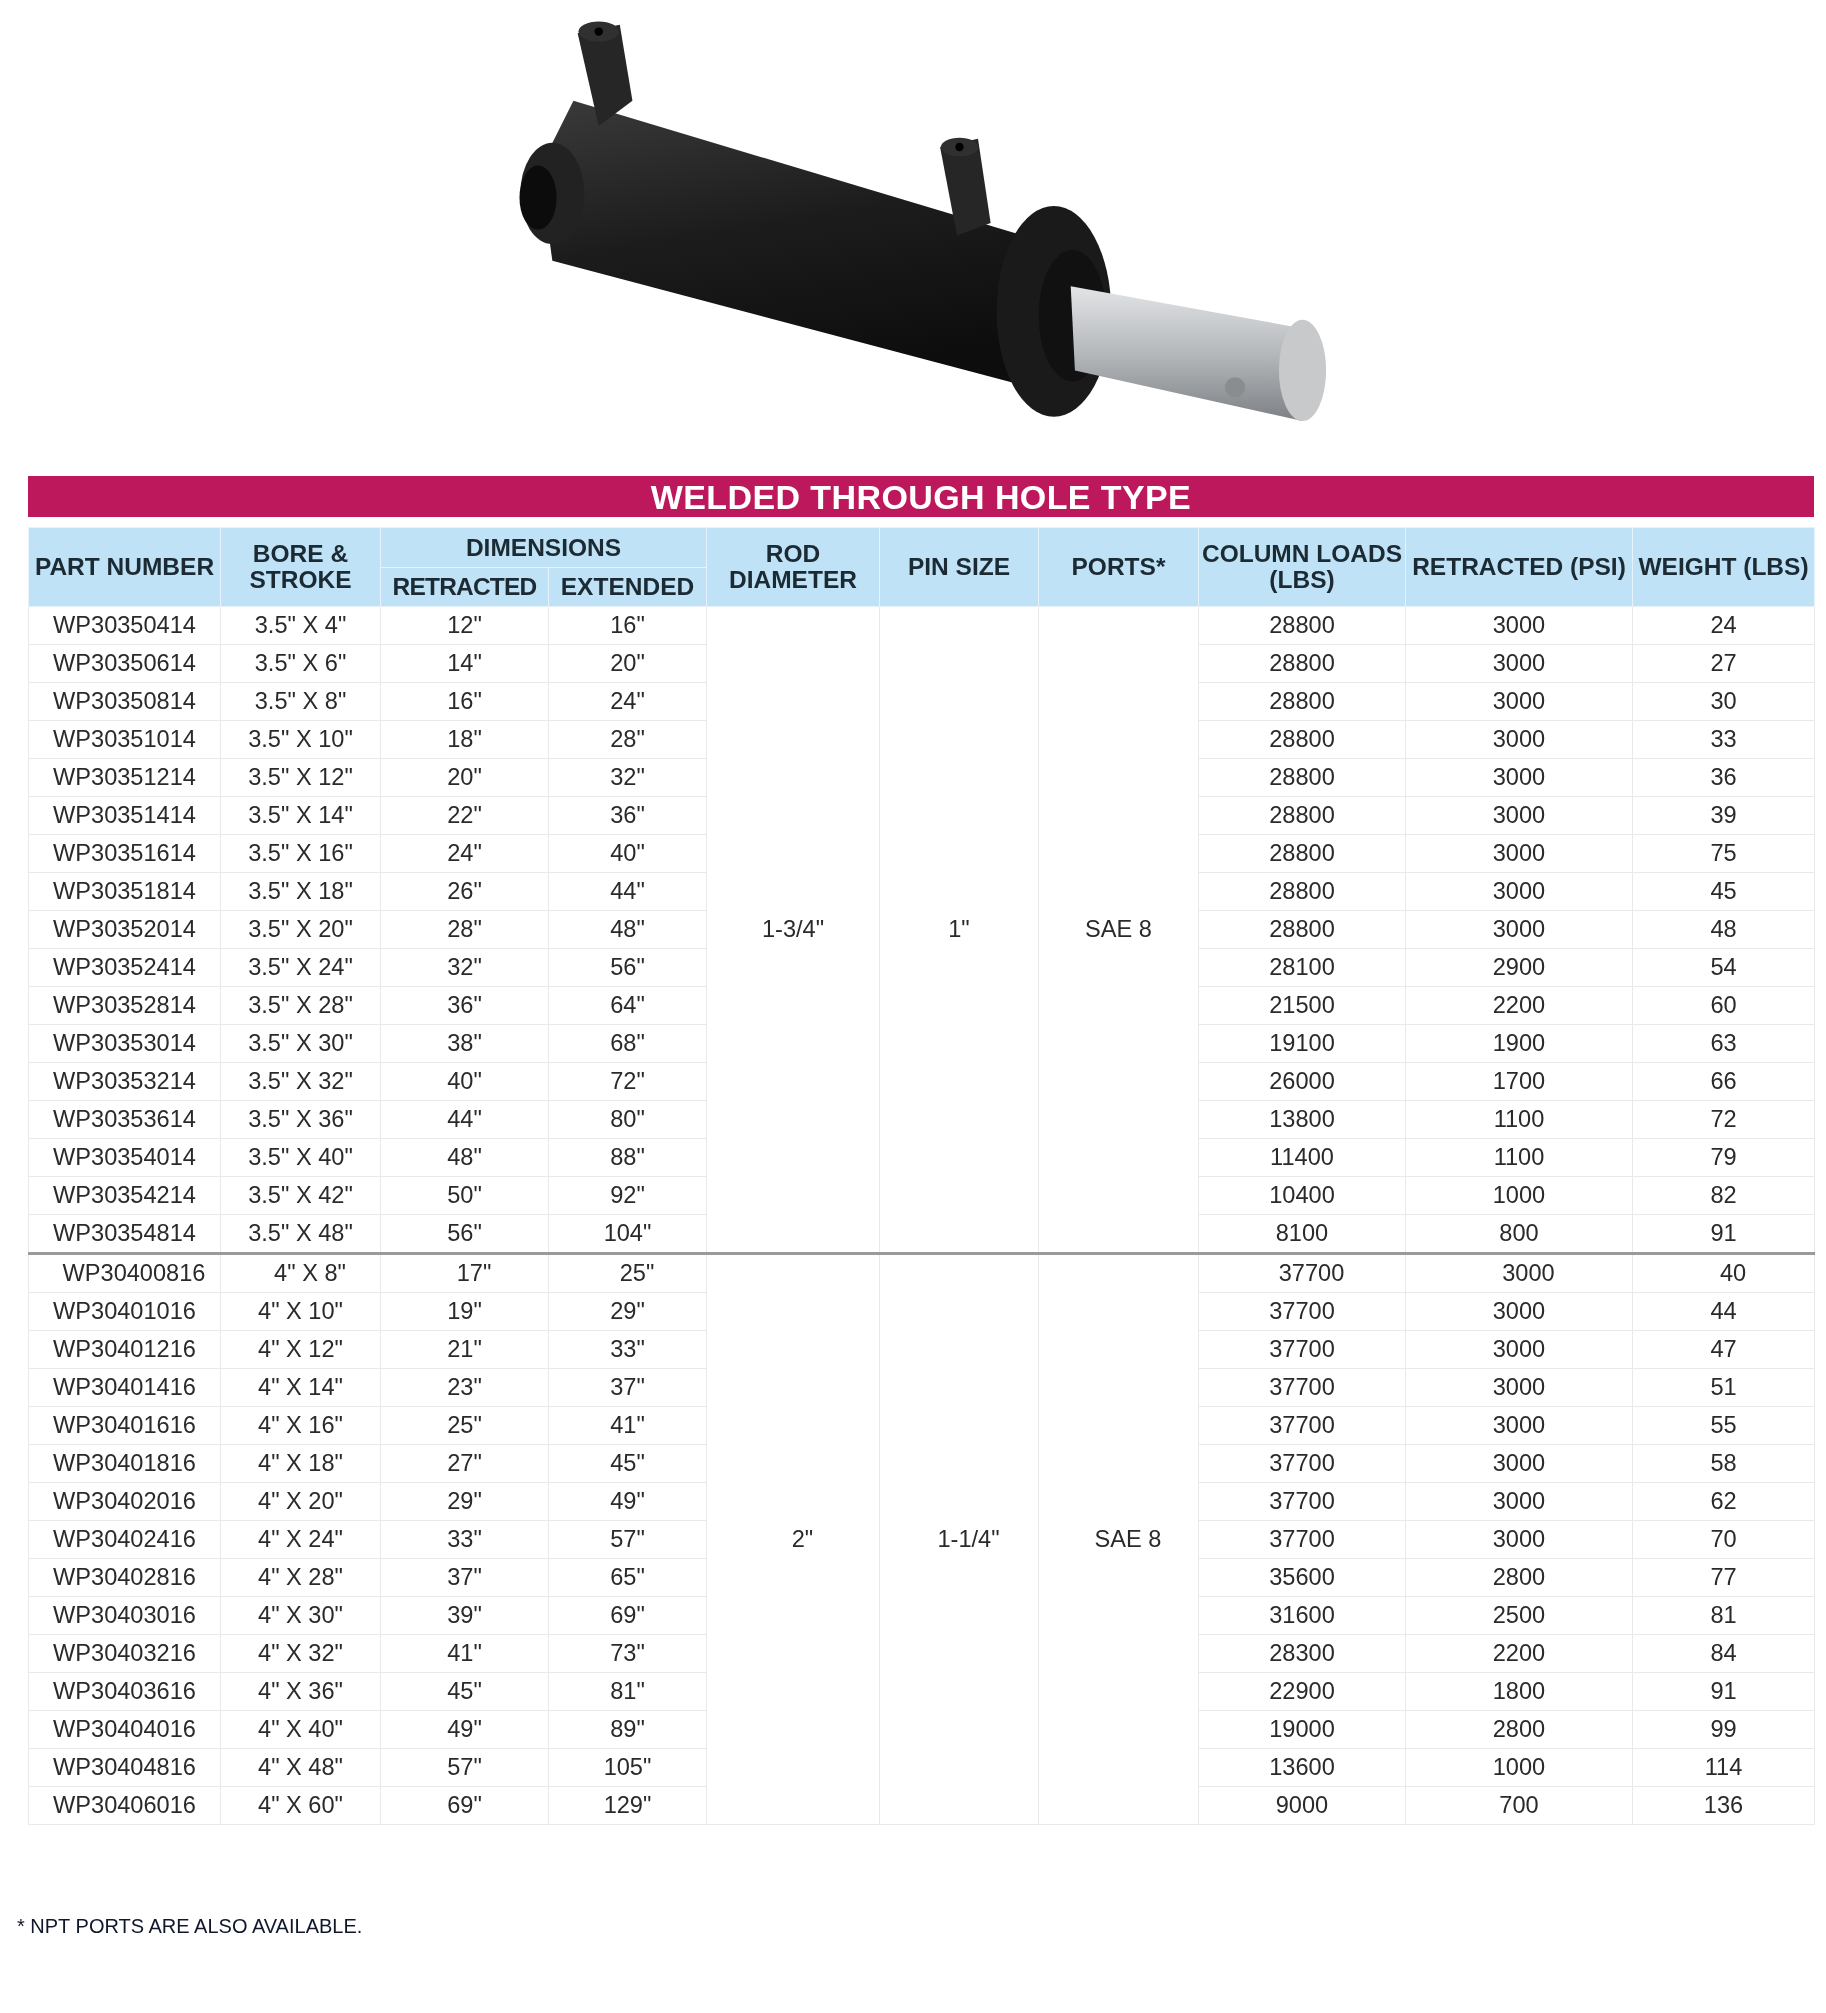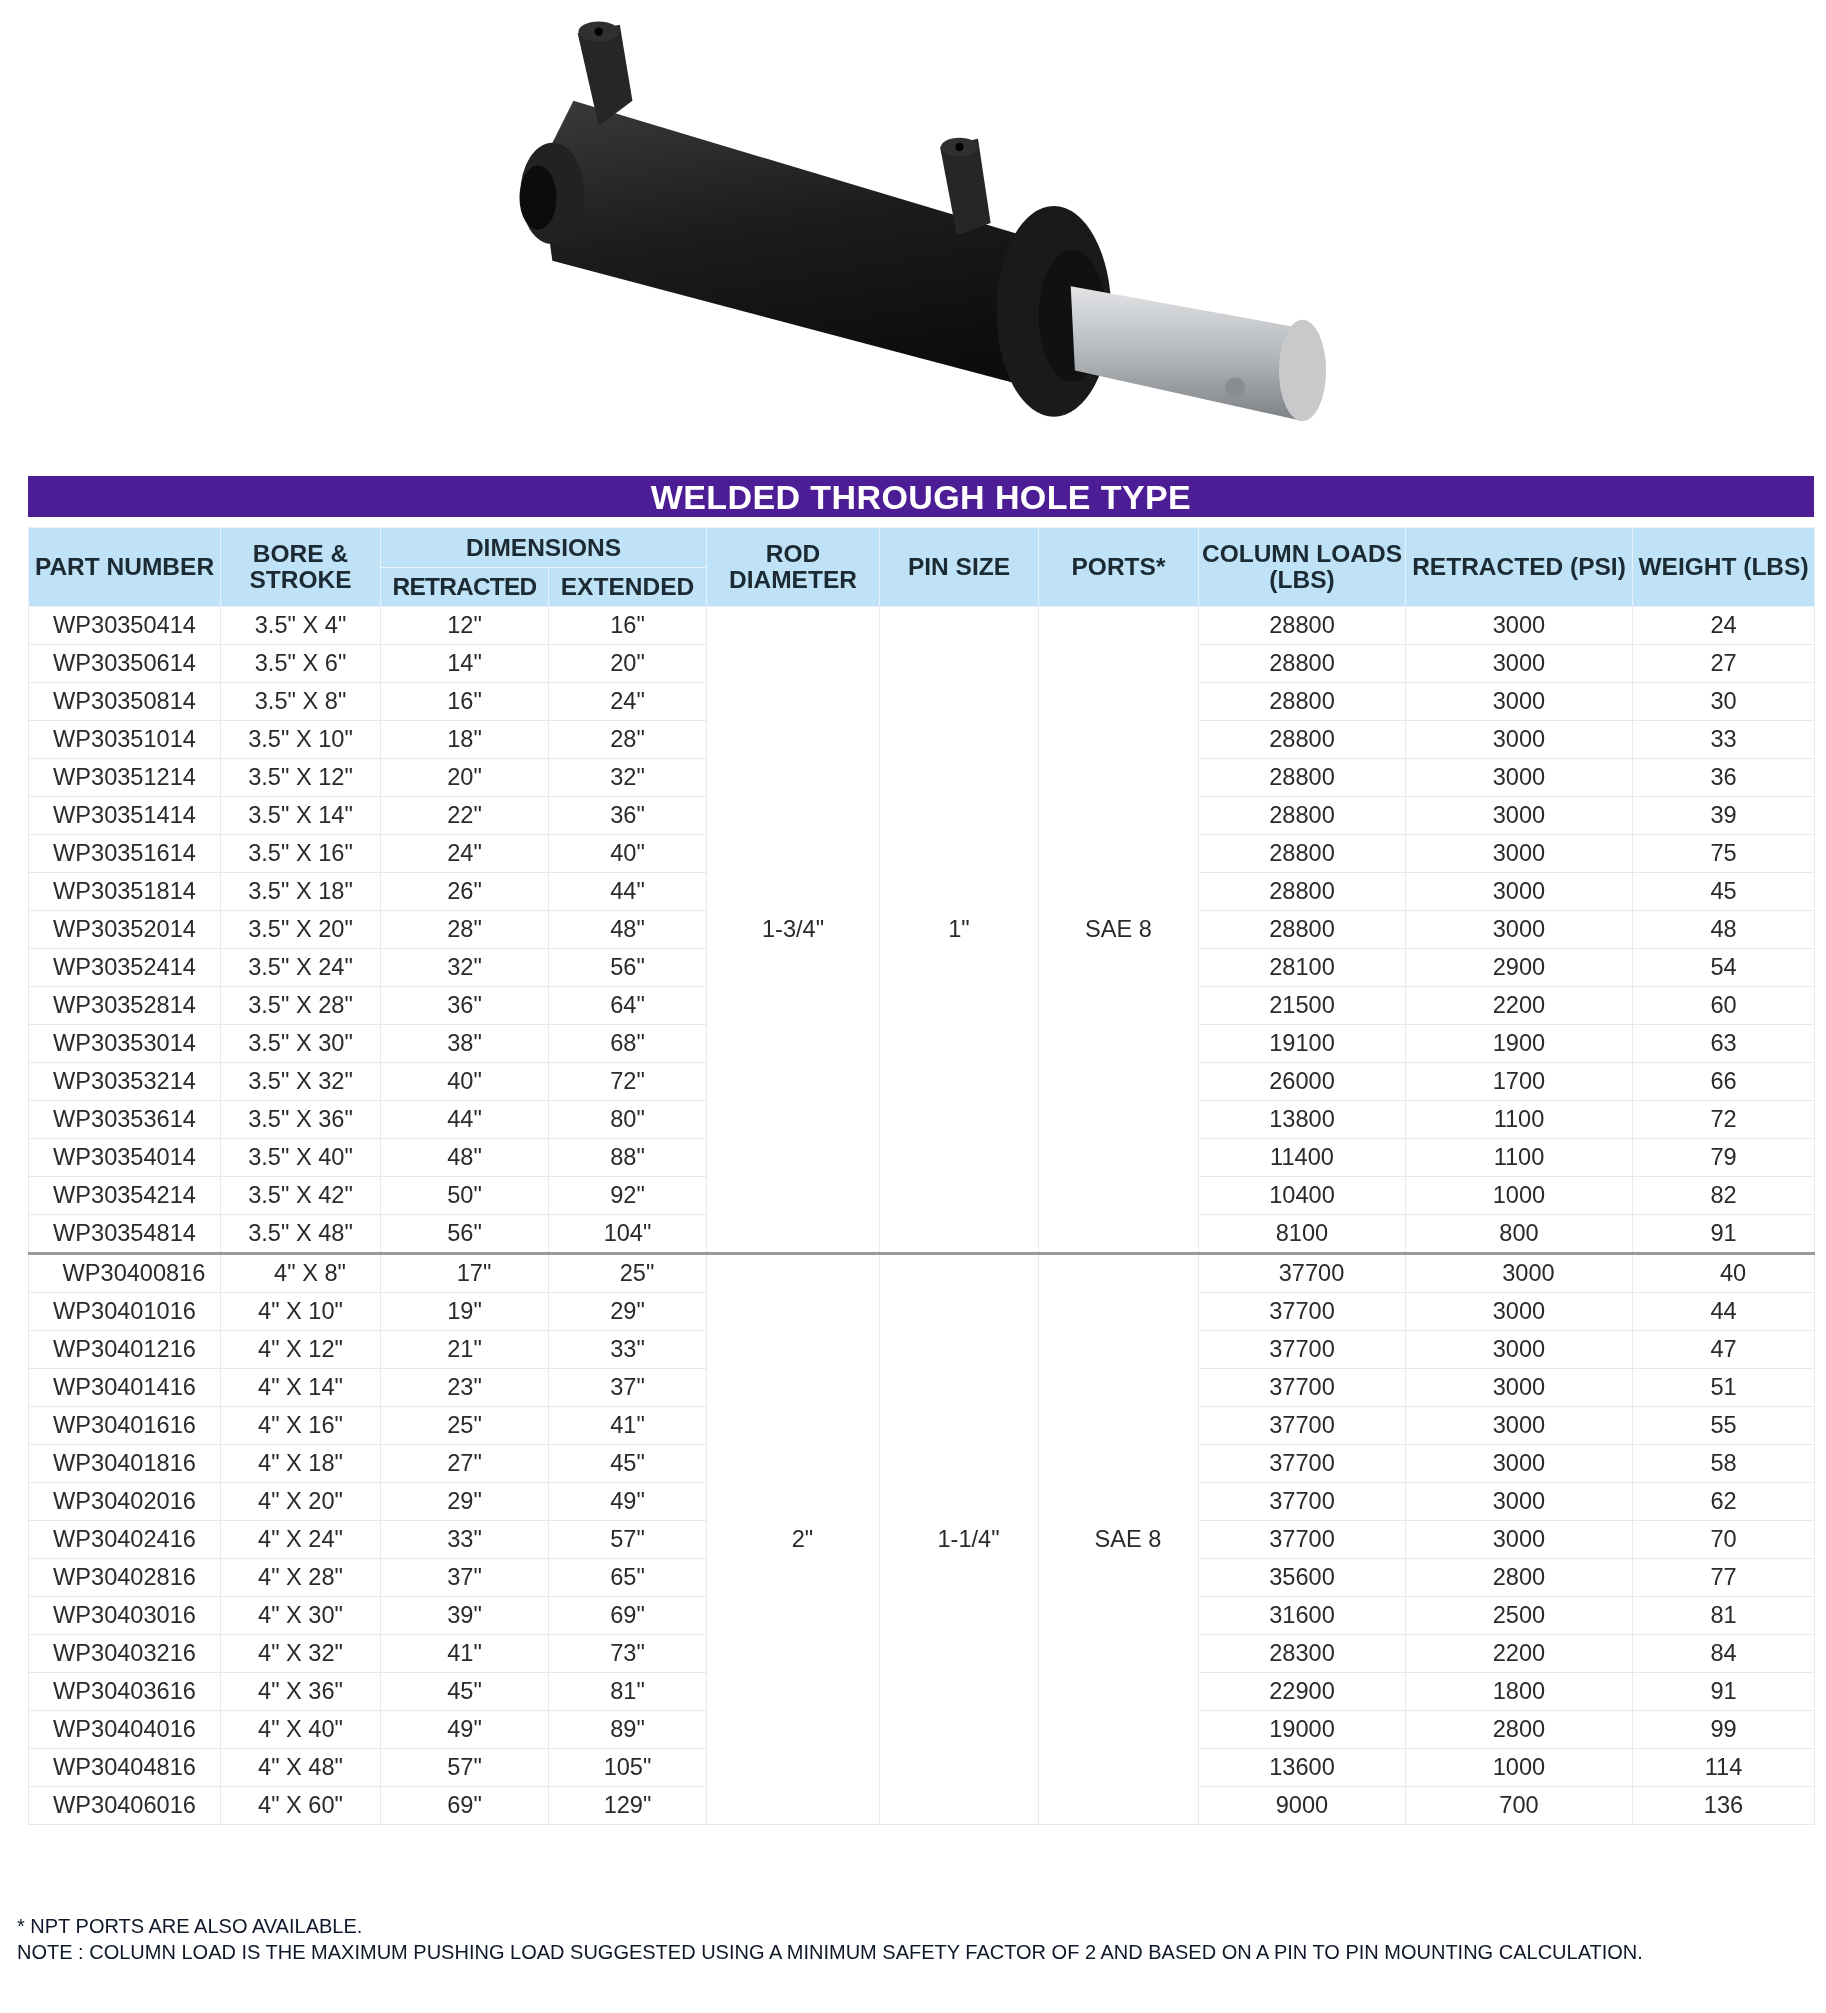--- a/index.html
+++ b/index.html
@@ -1,19 +1,19 @@
 <!DOCTYPE html>
 <html style="font-size:13.5px"><head>
 <meta charset="utf-8">
 <style>
   html,body{margin:0;padding:0;background:#fff;}
   body{width:1827px;height:2014px;position:relative;overflow:hidden;font-family:"Liberation Sans",sans-serif;color:#222;}
   .product{position:absolute;left:472px;top:8.4px;width:894px;height:413px;}
   .tbl{position:absolute;left:28px;top:476px;width:1786px;}
-  .banner{height:41px;background:#4c1d95;color:#fff;font-weight:bold;font-size:34px;text-align:center;line-height:42px;letter-spacing:0.4px;}
+  .banner{height:41px;background:#be185d;color:#fff;font-weight:bold;font-size:34px;text-align:center;line-height:42px;letter-spacing:0.4px;}
   table{border-collapse:collapse;width:1786px;table-layout:fixed;margin-top:10px;}
   th{background:#bfe2f6;color:#1b2a33;font-weight:bold;font-size:24.5px;line-height:26px;border:1.7px solid #e6f3fa;padding:0;text-align:center;}
   td{height:37px;font-size:23.6px;text-align:center;border:1.7px solid #e9e9e9;padding:0;color:#2a2a2a;}
   tr.sep td{border-top:3.4px solid #9a9a9a;padding-left:19px;}
   td.merged{vertical-align:middle;}
   .foot{position:absolute;left:17px;top:1913px;font-size:20px;line-height:26px;color:#0f172a;width:1687px;}
 </style>
 </head>
 <body>
 
@@ -376,15 +376,14 @@
           <td>9000</td>
           <td>700</td>
           <td>136</td>
         </tr>
       </tbody>
   </table>
 </div>
 
 <div class="foot">
   <div>* NPT PORTS ARE ALSO AVAILABLE.</div>
-  <div style="width:1678px">NOTE : COLUMN LOAD IS THE MAXIMUM PUSHING LOAD SUGGESTED USING A MINIMUM SAFETY FACTOR OF 2 AND BASED ON A PIN TO PIN MOUNTING CALCULATION.</div>
 </div>
 
 
 </body></html>

